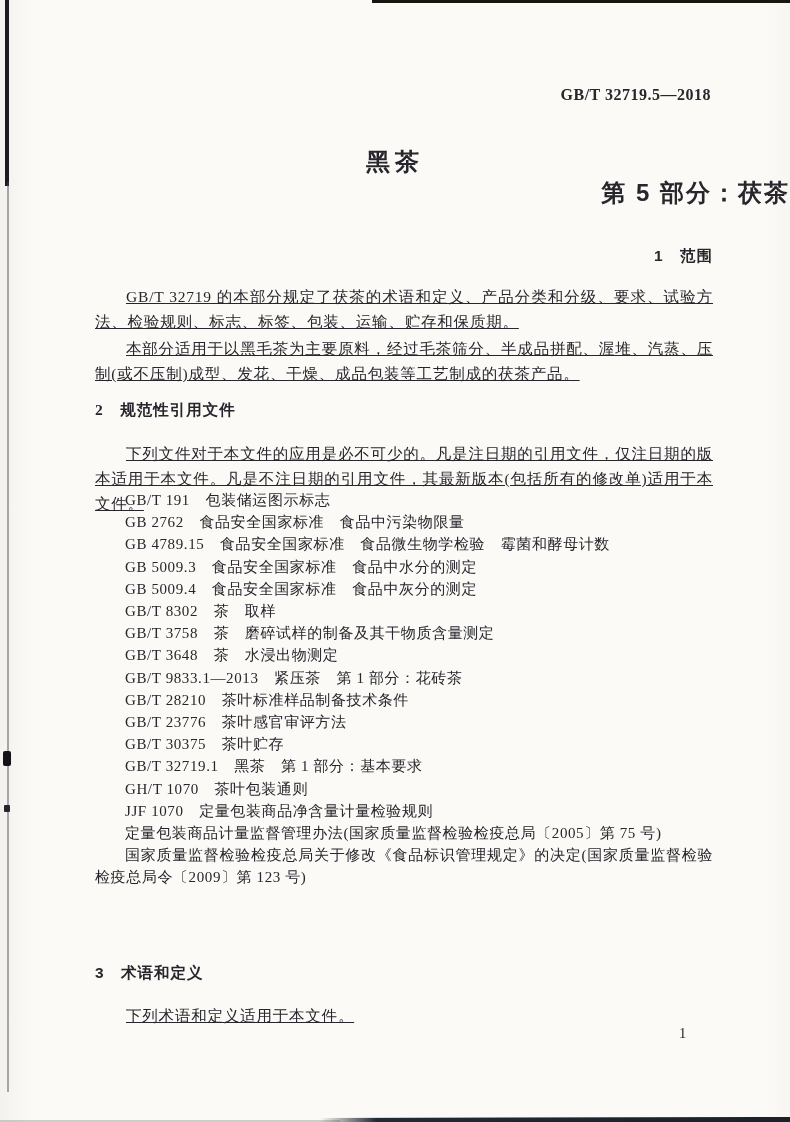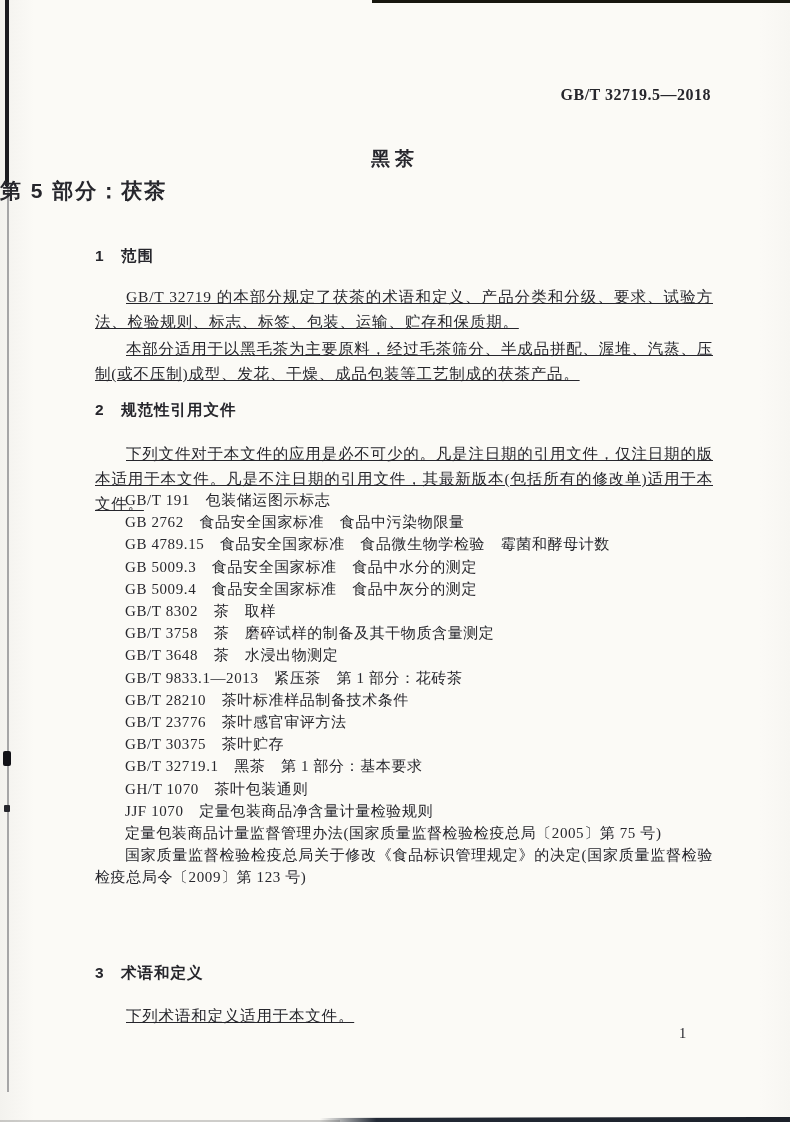--- a/index.html
+++ b/index.html
@@ -26,36 +26,36 @@
   .edge-bottom-faint { position:absolute; left:0; bottom:0; width:340px; height:2px; background:rgba(70,70,70,0.25); }
 
   
   .doc-number {
     position:absolute; top:86px; right:79px;
     font-weight:bold; font-size:16px; letter-spacing:0.5px;
   }
   .title-main {
     position:absolute; top:146px; left:0; width:100%;
     text-align:center; font-family:"Liberation Sans","DejaVu Sans",sans-serif;
-    font-weight:bold; font-size:19px; letter-spacing:5px;
+    font-weight:bold; font-size:24px; letter-spacing:5px;
   }
   .title-part {
     position:absolute; top:177px; left:0; width:100%;
-    text-align:left; font-family:"Liberation Sans","DejaVu Sans",sans-serif;
-    font-weight:bold; font-size:21px; letter-spacing:2px;
+    text-align:right; font-family:"Liberation Sans","DejaVu Sans",sans-serif;
+    font-weight:bold; font-size:24px; letter-spacing:2px;
   }
 
   .content { position:absolute; left:95px; width:618px; }
 
   .sec-heading {
     font-family:"Liberation Sans","DejaVu Sans",sans-serif;
     font-weight:bold; font-size:15.5px; letter-spacing:1px;
   }
-  .h-scope { top:246px; }
-  .h-refs  { top:400px; }
+  .h-scope { top:246px;text-align:right; }
+  .h-refs  { top:400px;font-family:Liberation Serif, serif; }
   .h-terms { top:963px; }
 
   .para {
     font-size:15.5px; line-height:25px; letter-spacing:0.8px;
     text-indent:2em; text-align:justify; margin:0;text-decoration:underline;
   }
   .p-scope-1 { top:284px; }
   .p-scope-2 { top:336px; }
   .p-refs-intro { top:441px; }
   .p-terms { top:1003px; }

